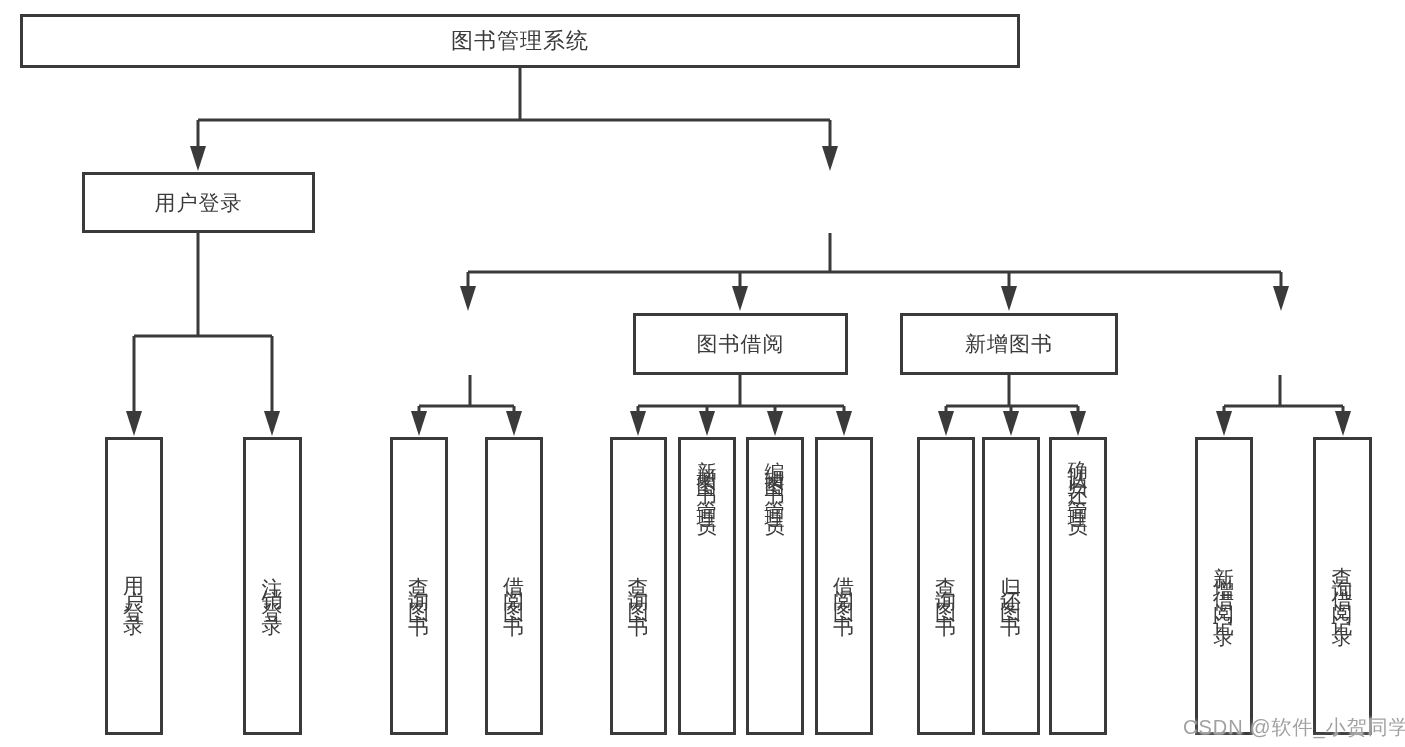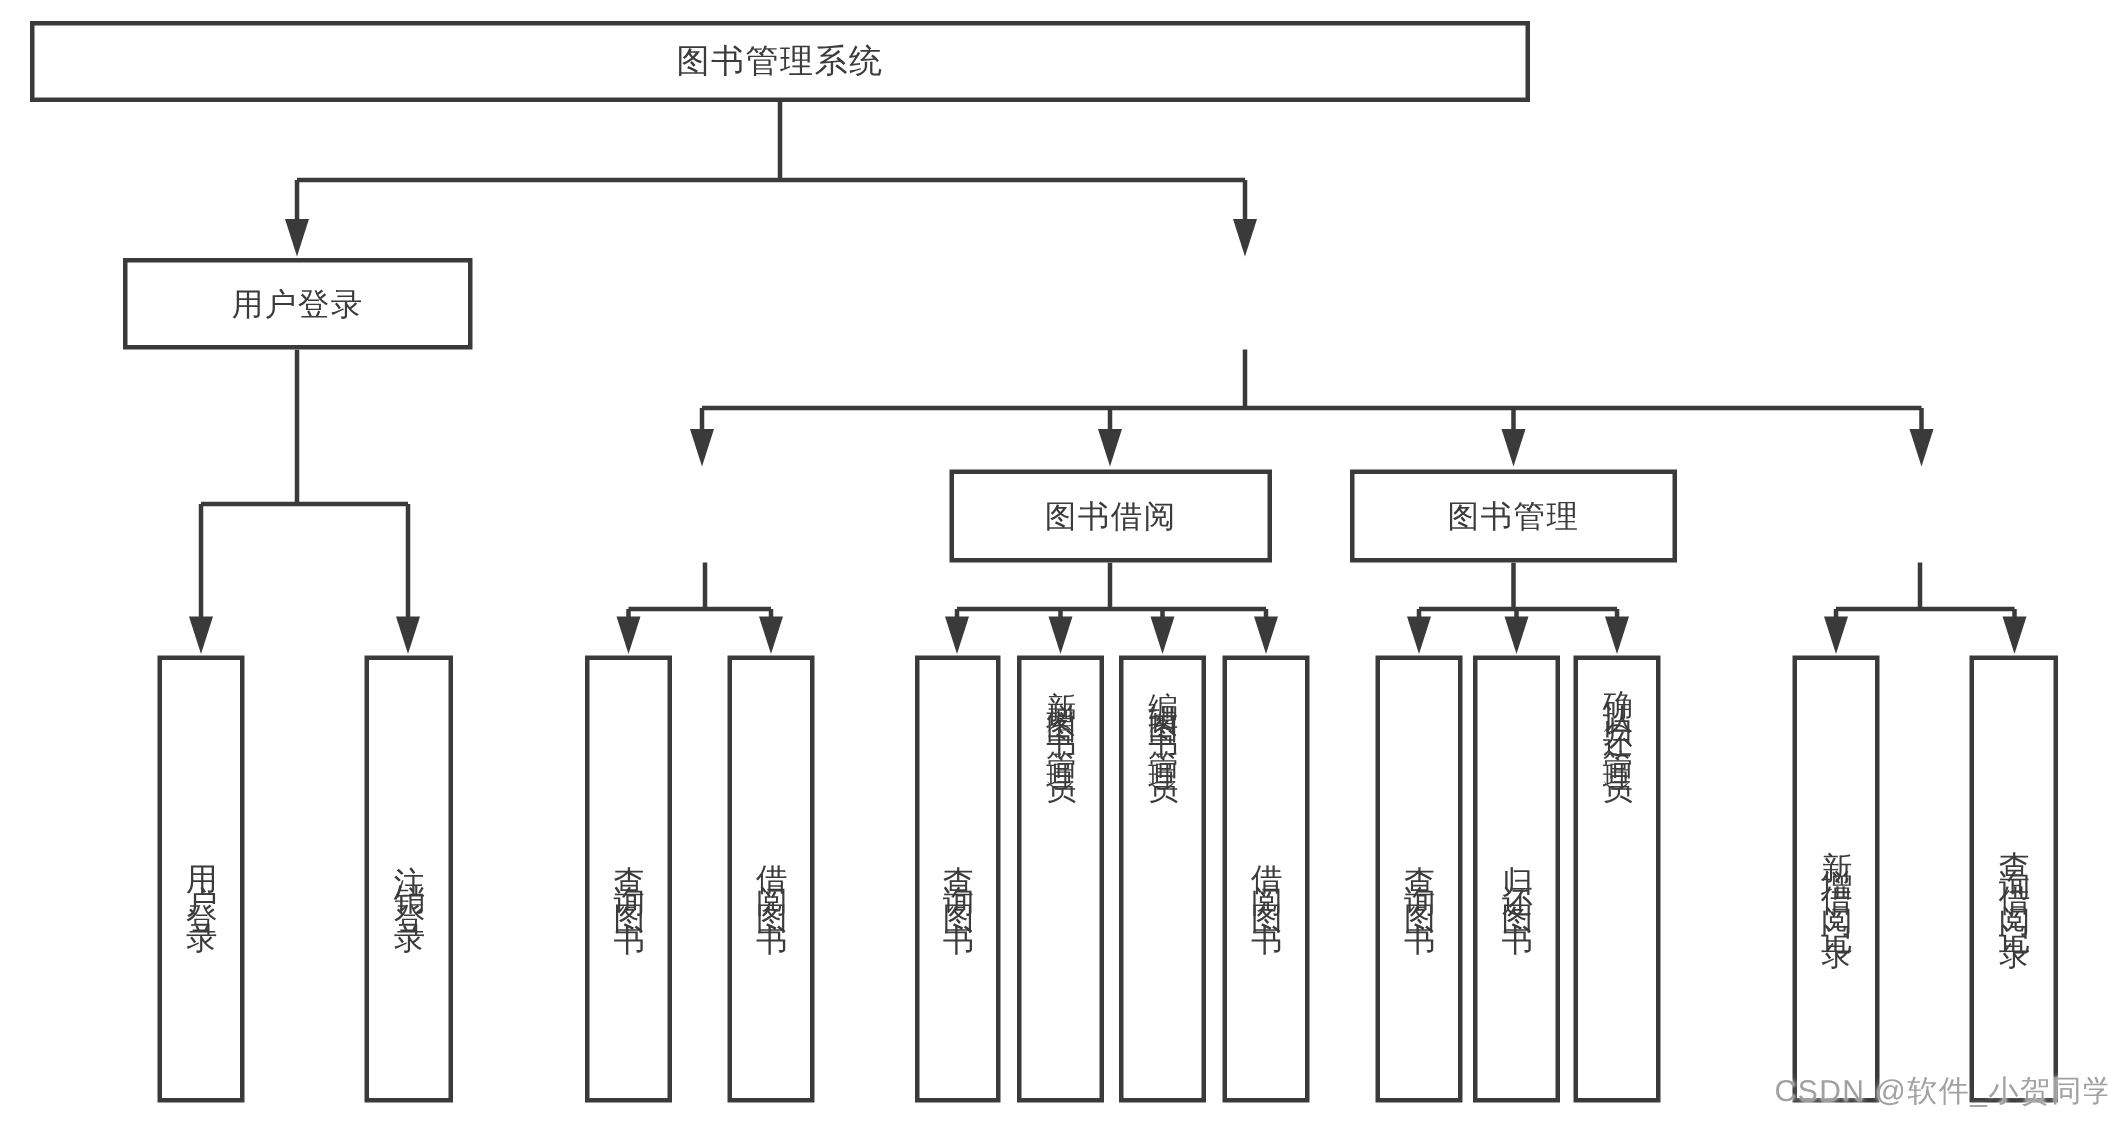--- a/index.html
+++ b/index.html
@@ -82,21 +82,21 @@
   </div>
 
   <div class="box" style="left:82px;top:172px;width:233px;height:61px">
     <span class="hlabel">用户登录</span>
   </div>
 
   <div class="box" style="left:633px;top:313px;width:215px;height:62px">
     <span class="hlabel">图书借阅</span>
   </div>
   <div class="box" style="left:900px;top:313px;width:218px;height:62px">
-    <span class="hlabel">图书管理</span>
+    <span class="hlabel">新增图书</span>
   </div>
 
   <div class="box leaf" style="left:105px;top:437px;width:58px;height:298px">
     <span class="v-text">用户登录</span>
   </div>
   <div class="box leaf" style="left:243px;top:437px;width:59px;height:298px">
     <span class="v-text">注销登录</span>
   </div>
 
   <div class="box leaf" style="left:390px;top:437px;width:58px;height:298px">

